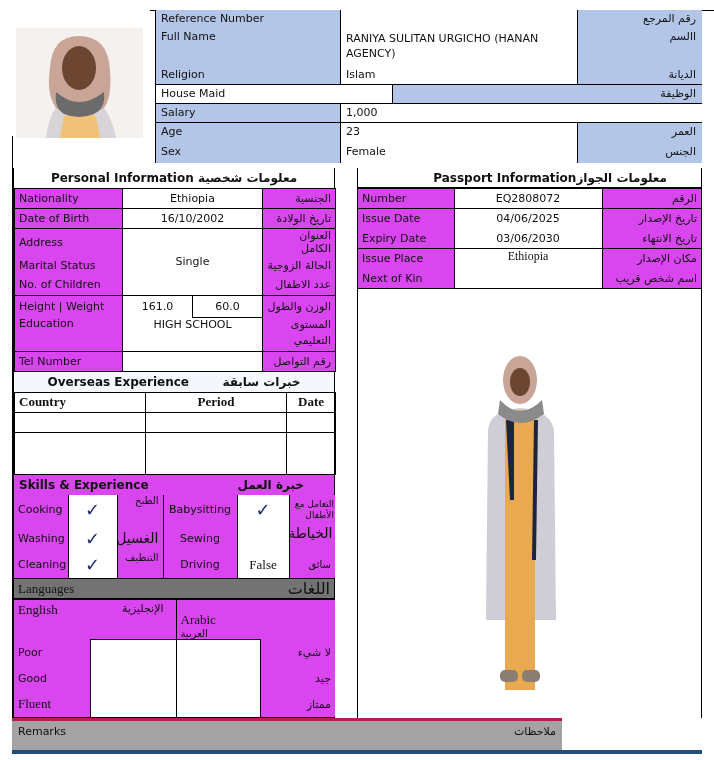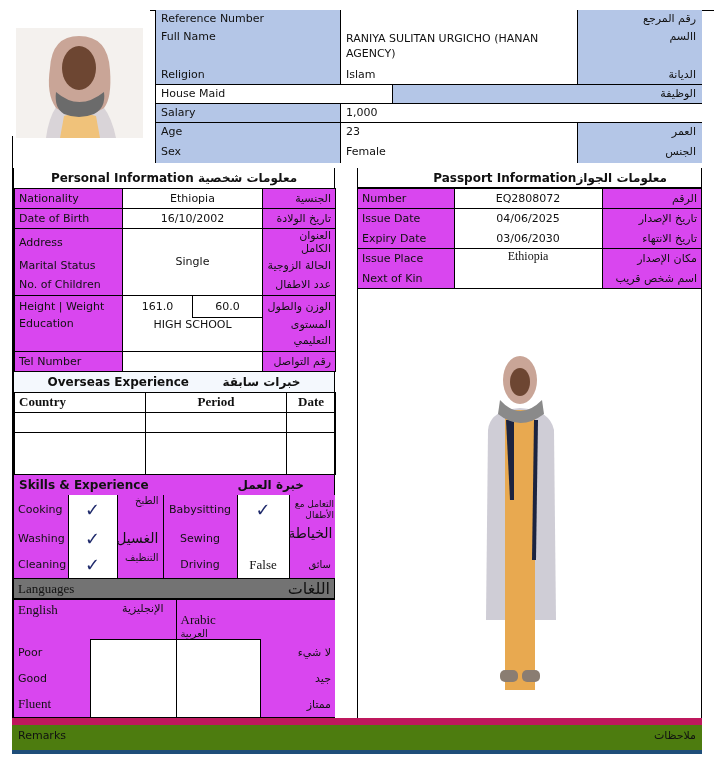--- a/index.html
+++ b/index.html
@@ -28,21 +28,21 @@
     
     table { border-collapse: collapse; table-layout: fixed; }
     td { border: 1px solid #000; padding: 0 4px; height: 20px; vertical-align: middle; font-size: 11px; }
     td.nbv { border-top: none; border-bottom: none; }
     td.nbt { border-top: none; }
     td.nbb { border-bottom: none; }
 
     .section-title { text-align: center; font-weight: bold; font-size: 12px; height: 20px; line-height: 20px; background: #fff; }
 
     .check { color: #1f2a6b; font-size: 18px; font-weight: bold; }
-    .remarks { left: 12px; top: 718px; width: 690px; height: 34px; background: #4d7c0f; border-top: 7px solid #be185d; display: flex; justify-content: space-between; padding: 4px 6px; }
+    .remarks { left: 12px; top: 718px; width: 550px; height: 34px; background: #a3a3a3; border-top: 3px solid #be185d; display: flex; justify-content: space-between; padding: 4px 6px; }
     .bottom-bar { left: 12px; top: 750px; width: 690px; height: 4px; background: #1f4e79; }
   </style>
 </head>
 <body>
 
 <div class="abs photo head-photo">
   <svg width="127" height="110" viewBox="0 0 127 110">
     <rect width="127" height="110" fill="#f4f1ee"></rect>
     <path d="M30 110 Q35 70 63 62 Q92 70 100 110 Z" fill="#d9d4d8"></path>
     <path d="M48 88 Q63 82 80 88 L84 110 L44 110 Z" fill="#f0c27a"></path>

